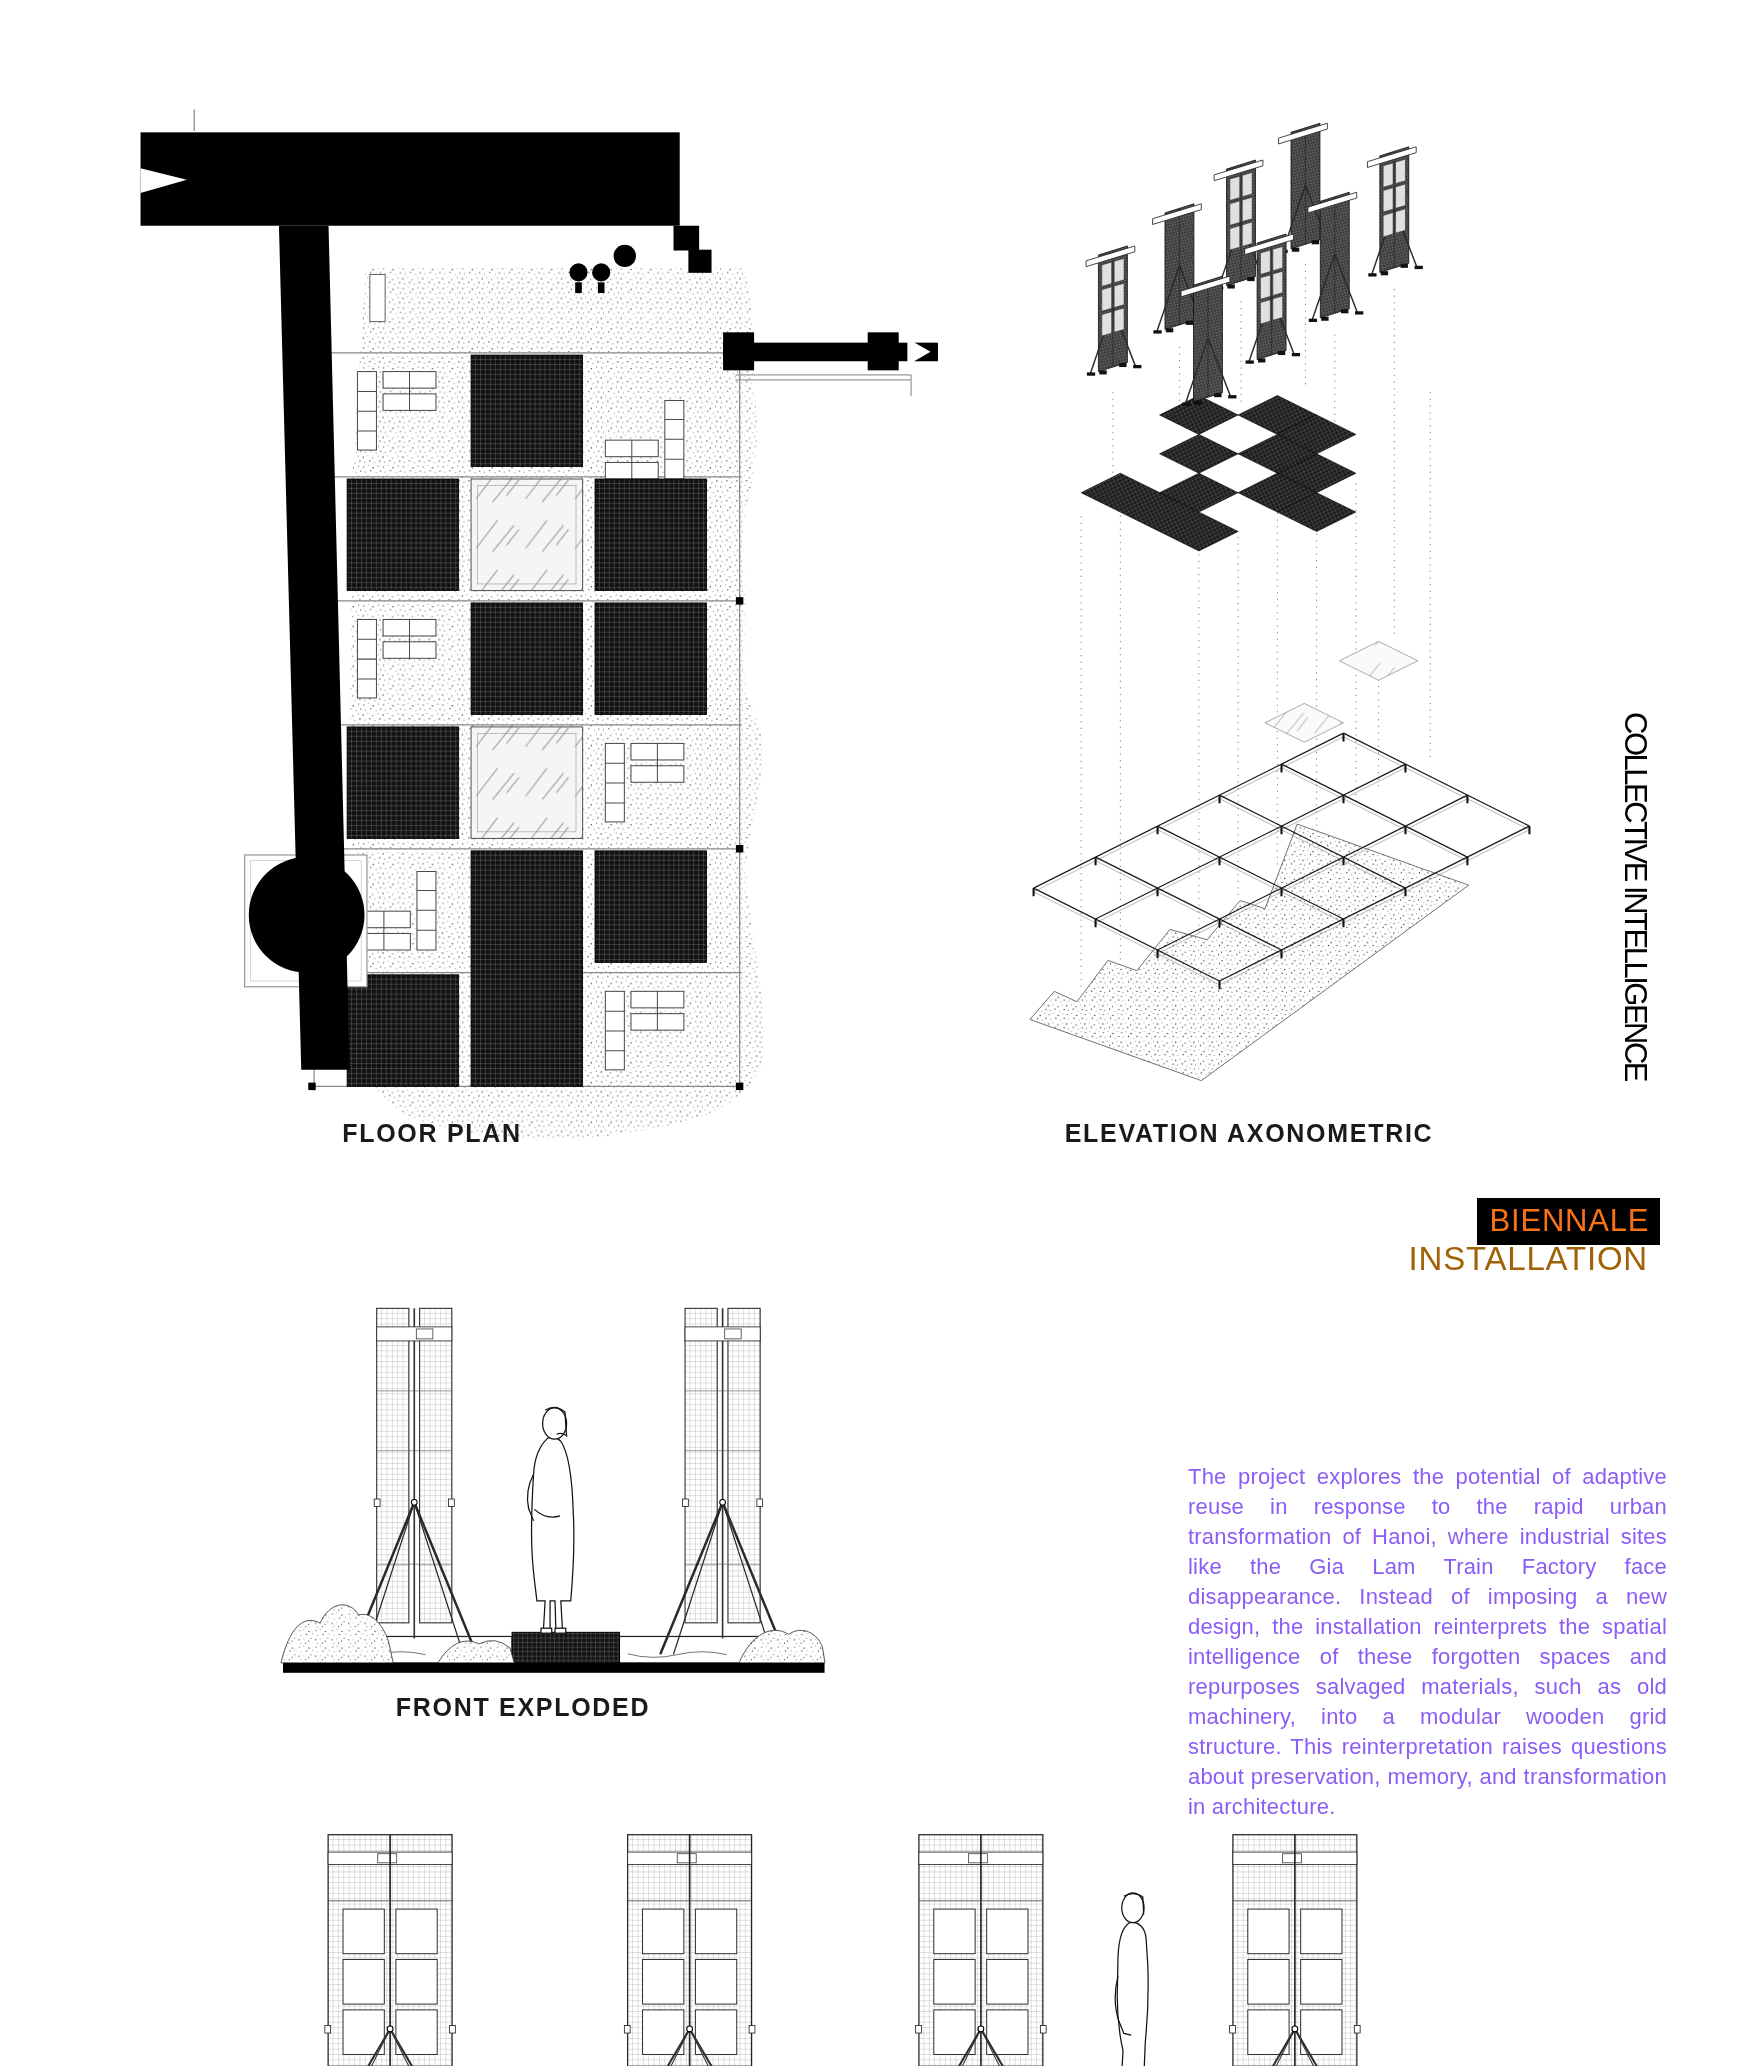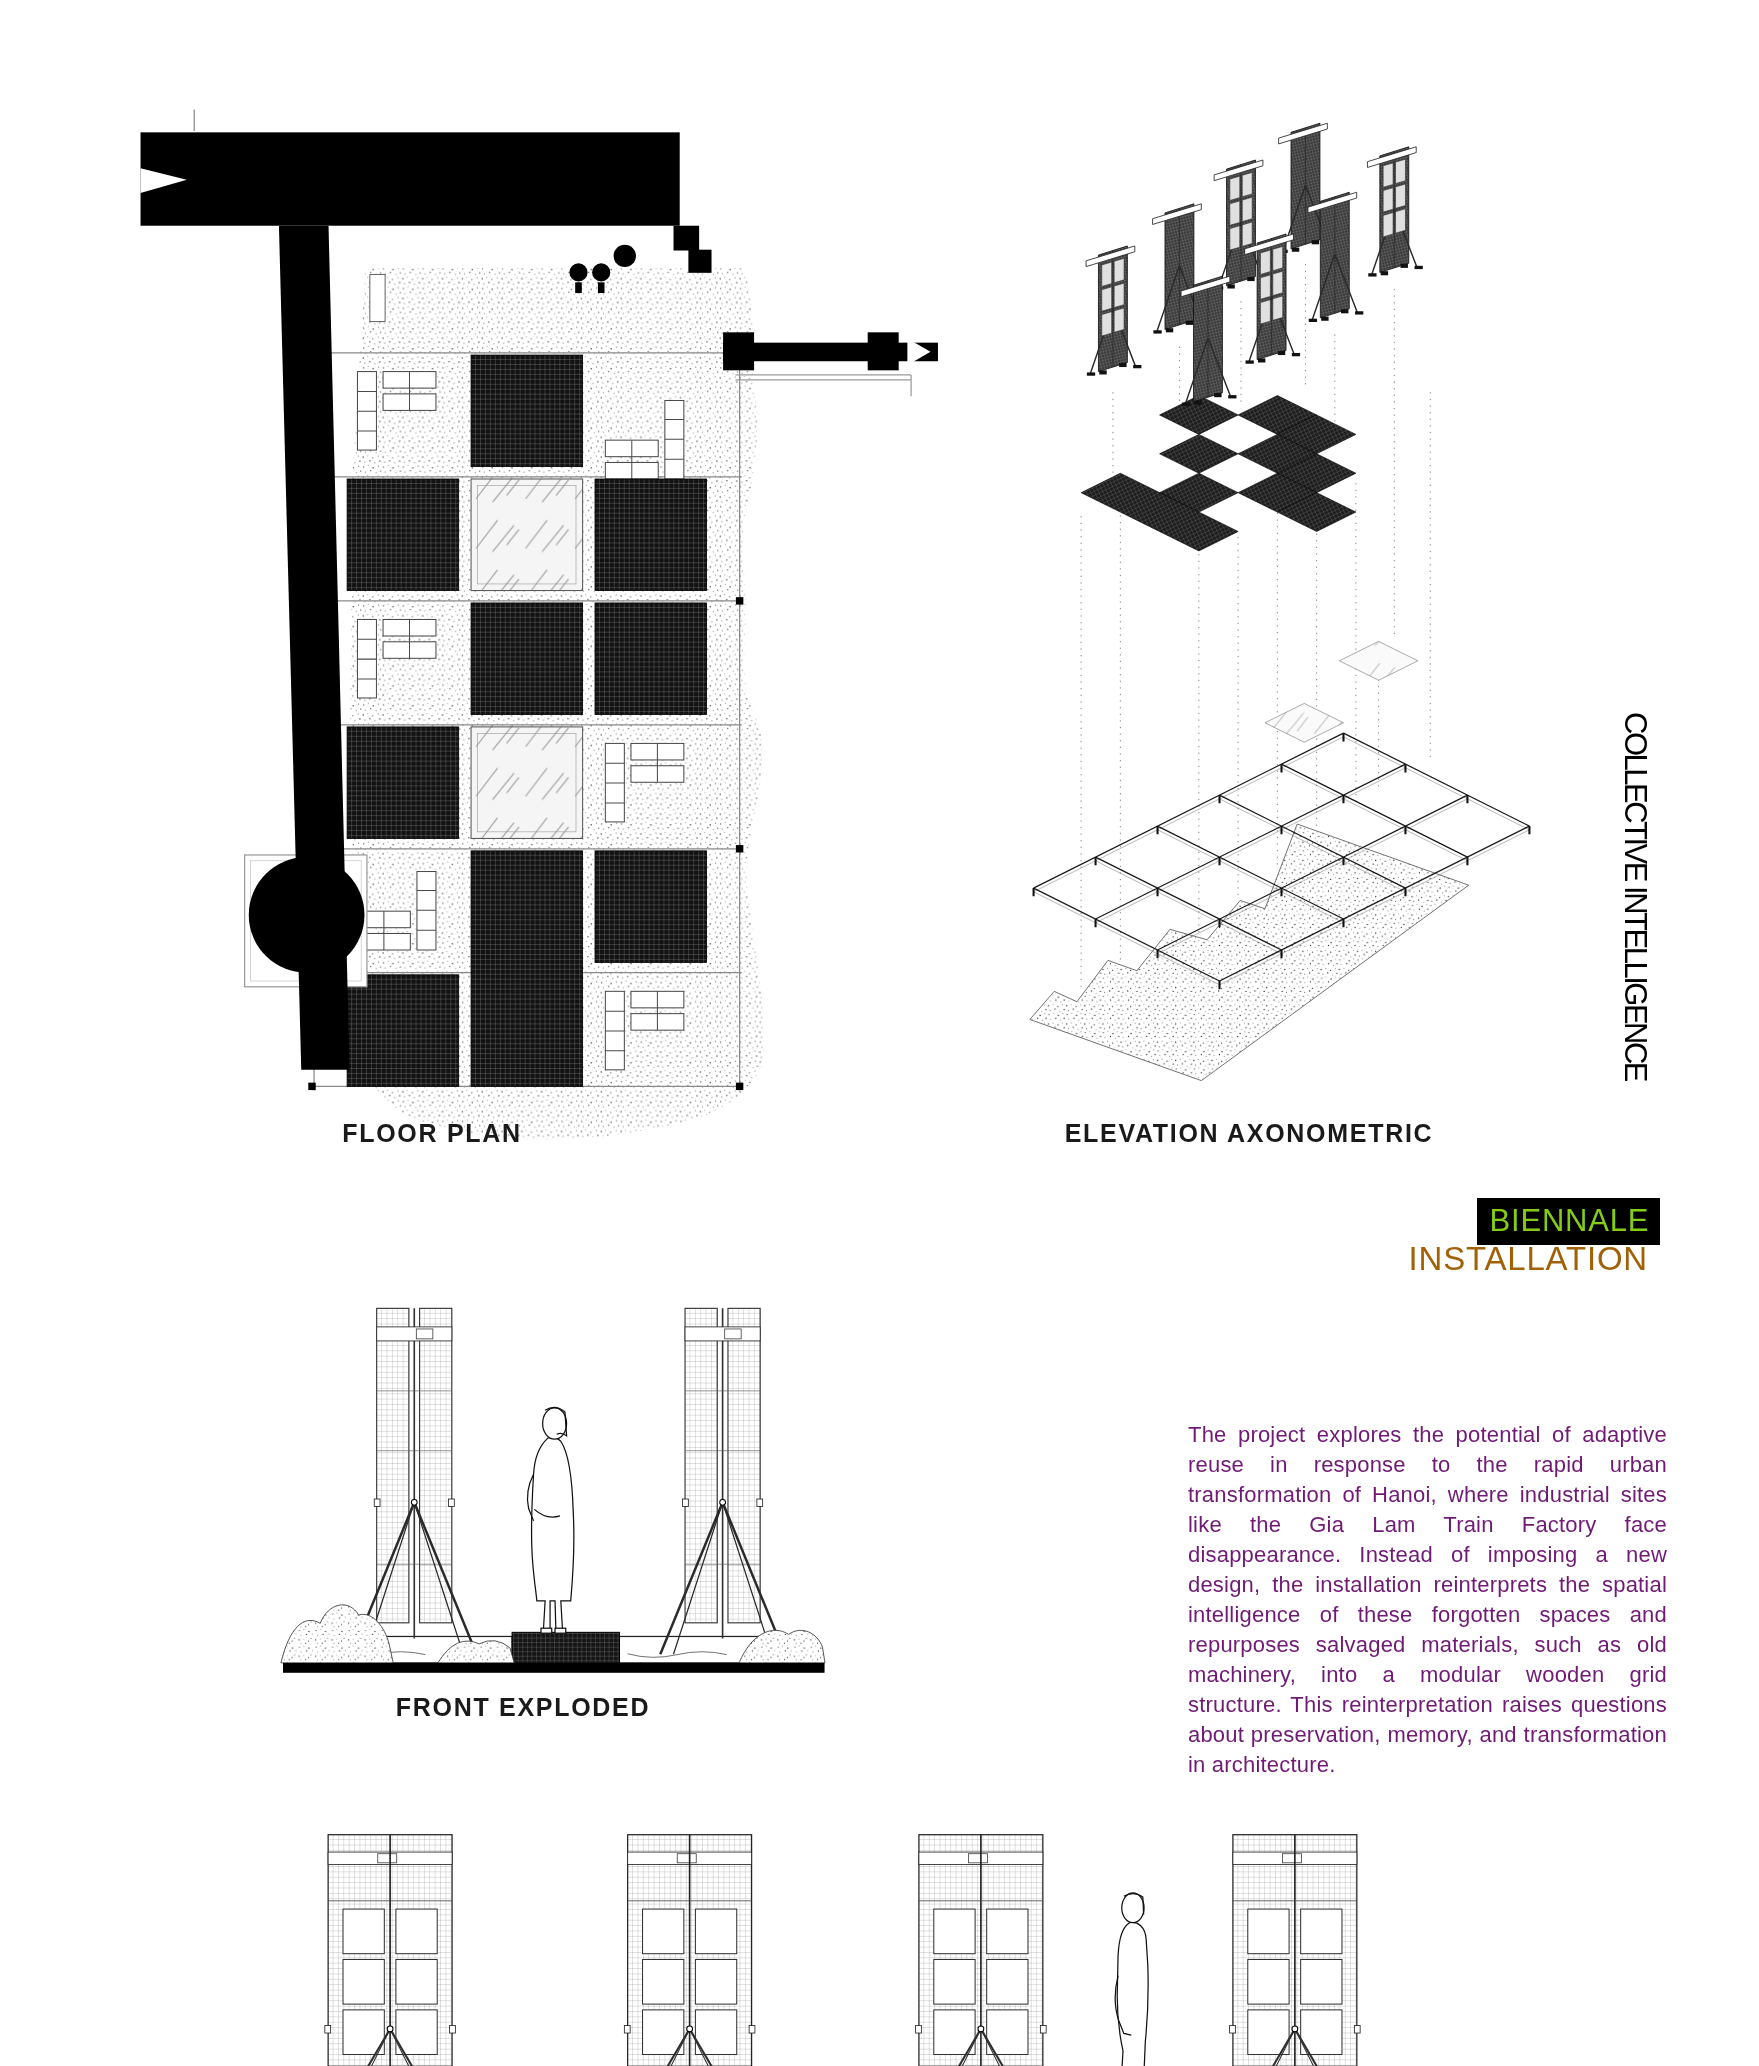--- a/index.html
+++ b/index.html
@@ -12,31 +12,31 @@
     position:absolute;transform:translateX(-50%);white-space:nowrap;
     font-size:25px;letter-spacing:1.7px;color:#1a1a1a;font-weight:700;
   }
   .vtitle{
     position:absolute;top:712px;left:1617px;
     writing-mode:vertical-rl;text-orientation:mixed;
     font-size:31px;letter-spacing:-2.5px;color:#000;font-weight:400;white-space:nowrap;
   }
   .badge{
     position:absolute;top:1198px;right:100px;
-    background:#000;color:#84cc16;font-size:31px;font-weight:400;
+    background:#000;color:#f97316;font-size:31px;font-weight:400;
     padding:5px 10.7px 5.8px 12.4px;letter-spacing:0.8px;white-space:nowrap;
   }
   .subtitle{
     position:absolute;top:1240px;right:112px;
     font-size:33px;letter-spacing:0.8px;color:#a16207;white-space:nowrap;
   }
   .description{
-    position:absolute;top:1398px;right:93px;width:479px;
+    position:absolute;top:1440px;right:93px;width:479px;
     font-size:22px;line-height:30px;letter-spacing:0.2px;
-    text-align:justify;color:#701a75;
+    text-align:justify;color:#8b5cf6;
   }
   svg{display:block;}
 </style>
 </head>
 <body>
 
 <div class="page">
 
   <svg class="drawing" style="left:124px;top:107px;" width="847" height="1058" viewBox="0 0 2050 2560">
     <defs>

